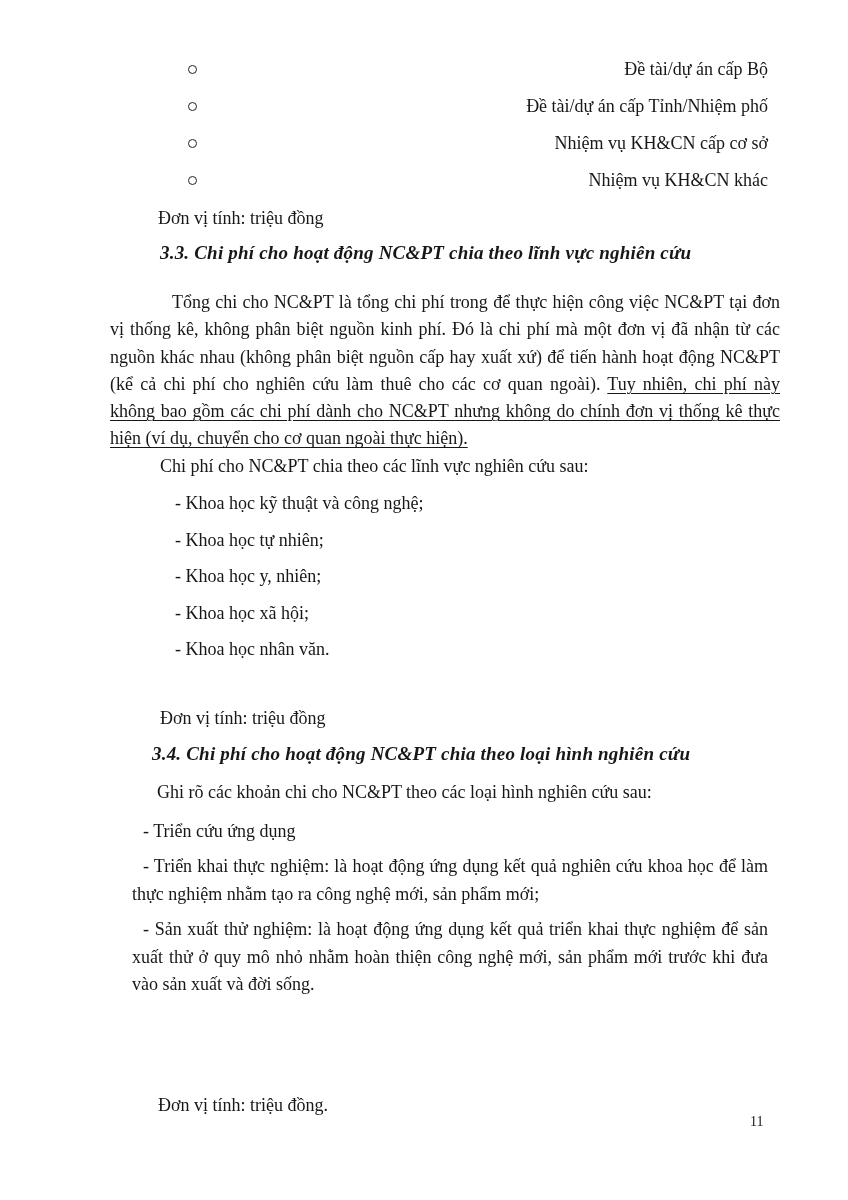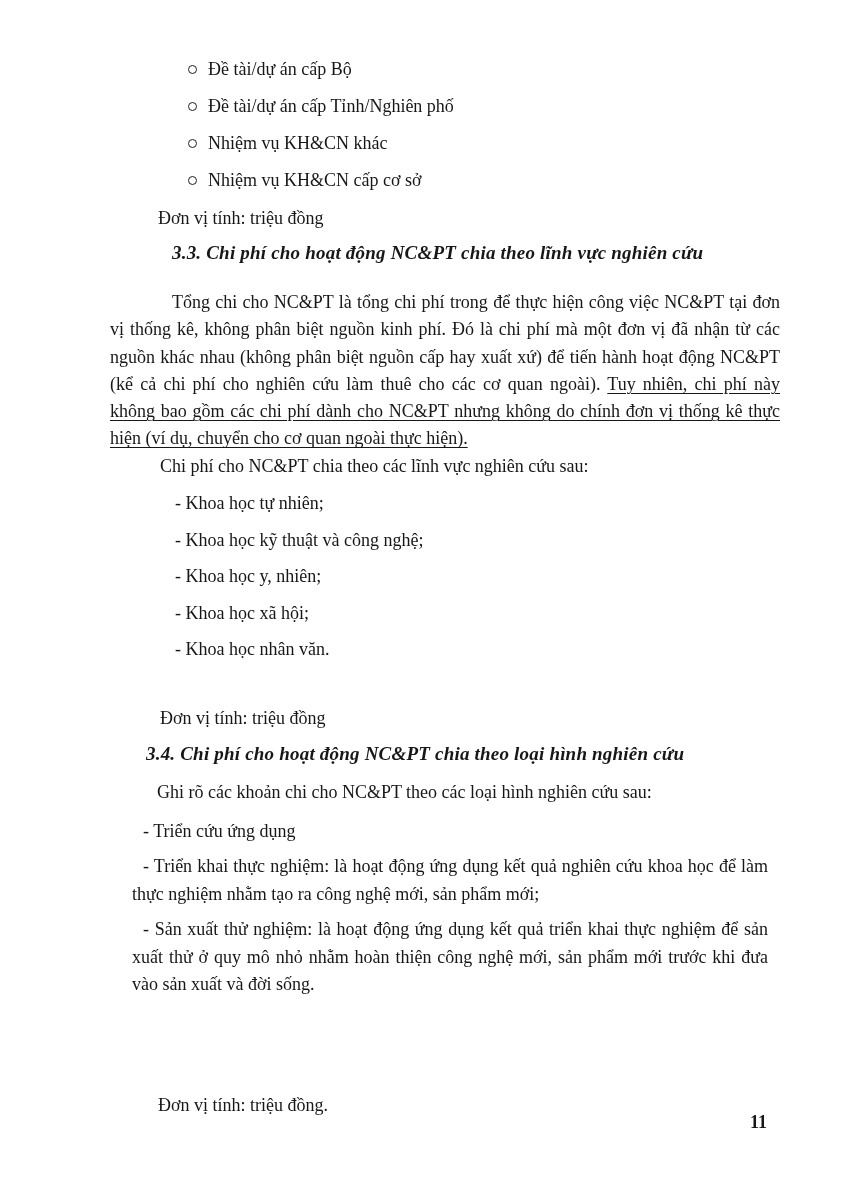--- a/index.html
+++ b/index.html
@@ -10,39 +10,39 @@
     font-family:"Liberation Serif","DejaVu Serif",serif;
     color:#171717;
     font-size:18px;
     overflow:hidden;
     margin:0 auto;
   }
   .abs { position:absolute; }
 
   
   .olist { left:98px; top:56px; width:670px; }
-  .oitem { position:relative; padding-left:110px; line-height:27px; margin-bottom:10px; }
+  .oitem { position:relative; padding-left:110px; line-height:27px; margin-bottom:10px;text-align:right; }
   .ocircle {
     position:absolute; left:90px; top:9px;
     width:9px; height:9px;
     border:1.5px solid #222; border-radius:50%;
     box-sizing:border-box; display:inline-block;
   }
 
   .unit { line-height:26px; }
   .unit1 { left:158px; top:205px; }
   .unit2 { left:160px; top:705px; }
   .unit3 { left:158px; top:1044px;margin-top:48px; }
 
   .heading {
     margin:0; font-size:19px; font-weight:bold; font-style:italic;
     line-height:26px; letter-spacing:0.2px;
   }
-  .h33 { left:160px; top:240px; width:640px;margin-left:12px; }
-  .h34 { left:146px; top:741px; width:640px;font-family:Liberation Serif, serif; }
+  .h33 { left:160px; top:240px; width:640px; }
+  .h34 { left:152px; top:741px; width:640px;font-family:Liberation Serif, serif; }
 
   .para33 {
     left:98px; top:277px; width:670px;
     margin:12px; text-indent:62px; text-align:justify;
     line-height:27.3px;
   }
   .u-run { text-decoration:underline; text-decoration-thickness:1px; text-underline-offset:3px; }
 
   .intro { line-height:26px; }
   .i33 { left:160px; top:453px; }
@@ -50,57 +50,57 @@
 
   .dlist { left:175px; top:490px; width:560px; }
   .ditem { line-height:27px; margin-bottom:9.5px; }
 
   .blist { left:132px; top:818px; width:636px; }
   .bitem {
     text-indent:11px; text-align:justify;
     line-height:27.4px; margin-bottom:8px;
   }
 
-  .pagenum { left:750px; top:1110px; font-size:18px; line-height:24px;font-weight:bold; }
+  .pagenum { left:750px; top:1110px; font-size:14px; line-height:24px; }
 </style>
 </head>
 <body>
 
 <div class="page">
 
   <div class="abs olist">
     <div class="oitem">
       <span class="ocircle"></span>
       <span>Đề tài/dự án cấp Bộ</span>
     </div>
     <div class="oitem">
       <span class="ocircle"></span>
-      <span>Đề tài/dự án cấp Tỉnh/Nghiên phố</span>
+      <span>Đề tài/dự án cấp Tỉnh/Nhiệm phố</span>
+    </div>
+    <div class="oitem">
+      <span class="ocircle"></span>
+      <span>Nhiệm vụ KH&amp;CN cấp cơ sở</span>
     </div>
     <div class="oitem">
       <span class="ocircle"></span>
       <span>Nhiệm vụ KH&amp;CN khác</span>
-    </div>
-    <div class="oitem">
-      <span class="ocircle"></span>
-      <span>Nhiệm vụ KH&amp;CN cấp cơ sở</span>
     </div>
   </div>
 
   <div class="abs unit unit1">Đơn vị tính: triệu đồng</div>
 
   <h3 class="abs heading h33">3.3. Chi phí cho hoạt động NC&amp;PT chia theo lĩnh vực nghiên cứu</h3>
 
   <p class="abs para33"><span>Tổng chi cho NC&amp;PT là tổng chi phí trong để thực hiện công việc NC&amp;PT tại đơn vị thống kê, không phân biệt nguồn kinh phí. Đó là chi phí mà một đơn vị đã nhận từ các nguồn khác nhau (không phân biệt nguồn cấp hay xuất xứ) để tiến hành hoạt động NC&amp;PT (kể cả chi phí cho nghiên cứu làm thuê cho các cơ quan ngoài). </span><span class="u-run">Tuy nhiên, chi phí này không bao gồm các chi phí dành cho NC&amp;PT nhưng không do chính đơn vị thống kê thực hiện (ví dụ, chuyển cho cơ quan ngoài thực hiện).</span></p>
 
   <div class="abs intro i33">Chi phí cho NC&amp;PT chia theo các lĩnh vực nghiên cứu sau:</div>
 
   <div class="abs dlist">
+    <div class="ditem">- Khoa học kỹ thuật và công nghệ;</div>
     <div class="ditem">- Khoa học tự nhiên;</div>
-    <div class="ditem">- Khoa học kỹ thuật và công nghệ;</div>
     <div class="ditem">- Khoa học y, nhiên;</div>
     <div class="ditem">- Khoa học xã hội;</div>
     <div class="ditem">- Khoa học nhân văn.</div>
   </div>
 
   <div class="abs unit unit2">Đơn vị tính: triệu đồng</div>
 
   <h3 class="abs heading h34">3.4. Chi phí cho hoạt động NC&amp;PT chia theo loại hình nghiên cứu</h3>
 
   <div class="abs intro i34">Ghi rõ các khoản chi cho NC&amp;PT theo các loại hình nghiên cứu sau:</div>

